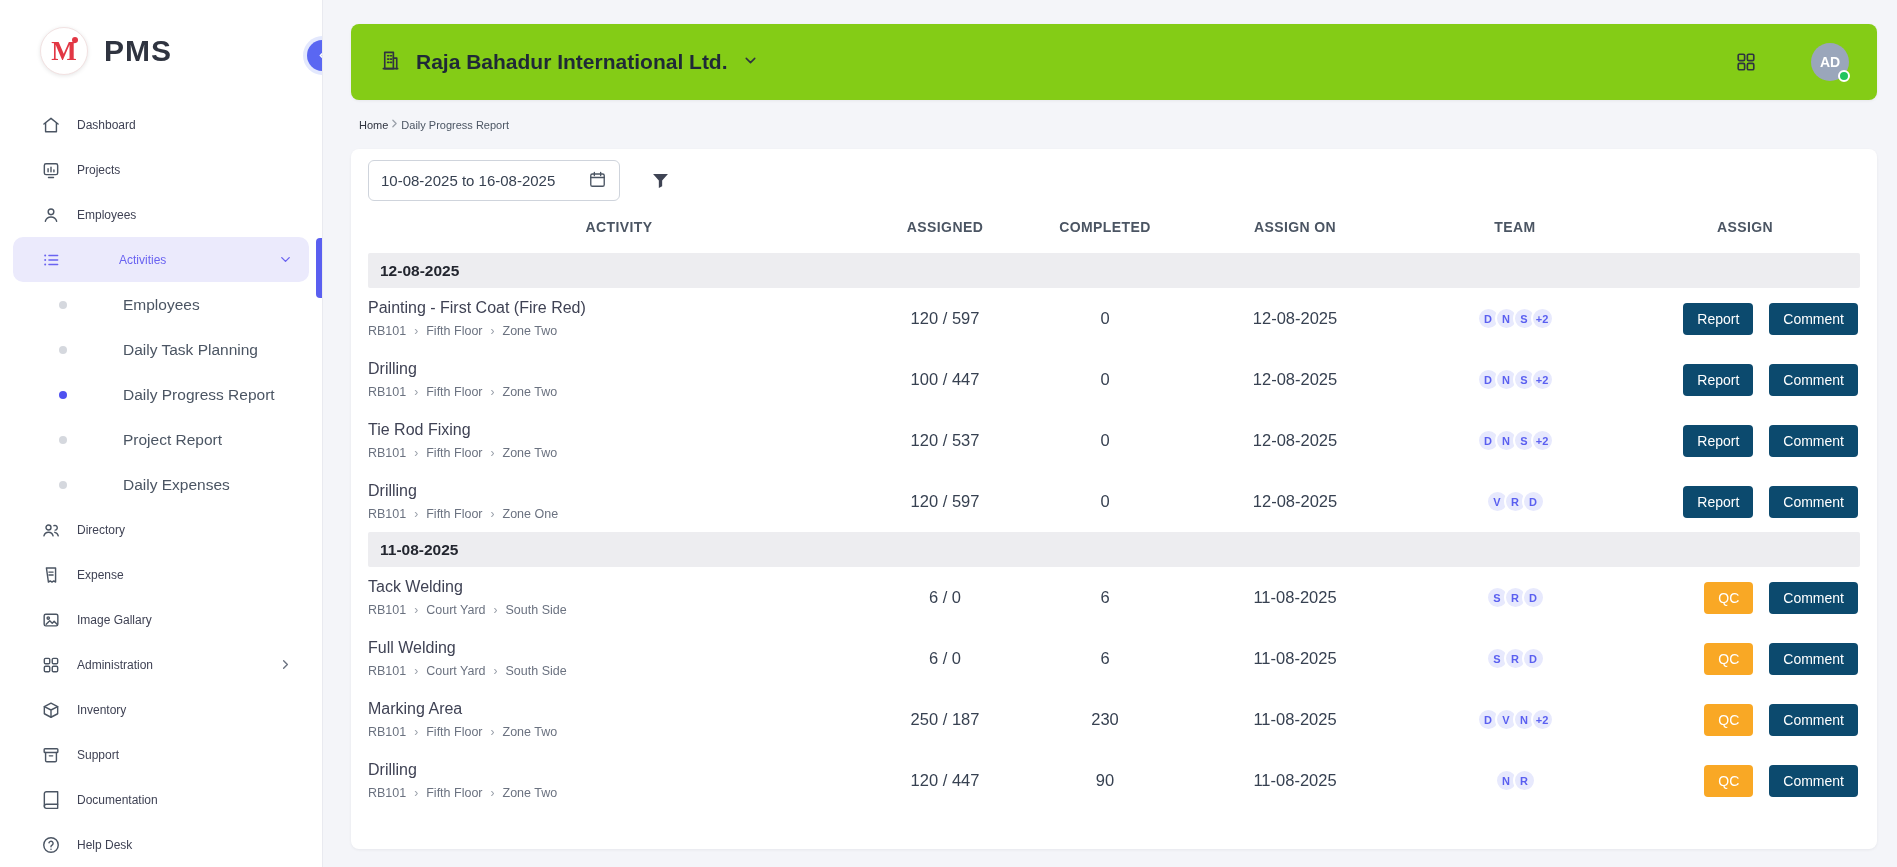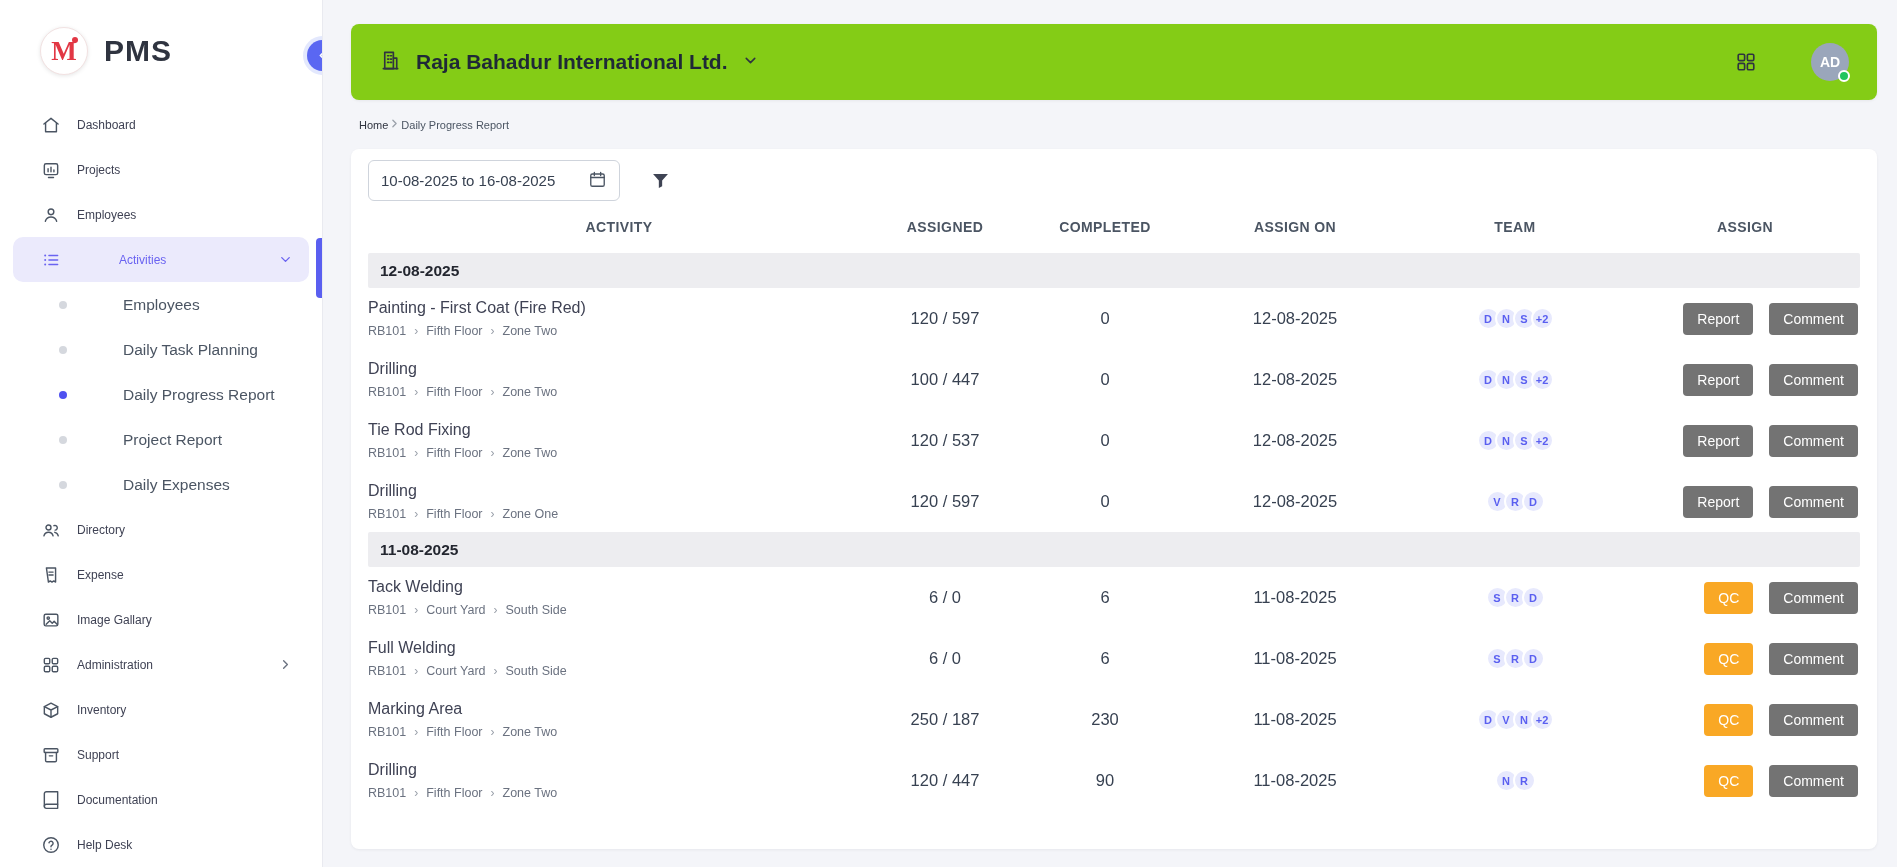--- a/index.html
+++ b/index.html
@@ -68,21 +68,21 @@
   .activity-name { font-size:16px; color:#3f4254; }
   .activity-path { margin-top:7px; display:flex; align-items:center; gap:8px; font-size:12.5px; color:#6b7280; }
   .sep { color:#9aa0aa; font-size:12px; }
   .num { text-align:center; font-size:16.5px; color:#374151; }
   .team-cell { display:flex; justify-content:center; }
   .chip { width:23px; height:23px; border-radius:50%; background:#e7e9fd; color:#5a5ff0;
     font-size:11px; font-weight:700; display:flex; align-items:center; justify-content:center;
     border:2px solid #fff; margin-left:-5px; }
   .chip:first-child { margin-left:0; }
   .actions-cell { display:flex; justify-content:flex-end; gap:16px; padding-right:2px; }
-  .btn { border:none; border-radius:4px; background:#737373; color:#fff; font-size:14px;
+  .btn { border:none; border-radius:4px; background:#0c4a6e; color:#fff; font-size:14px;
     padding:8px 14px; font-family:inherit; cursor:pointer; }
   .btn[data-variant="warning"] { background:#f9a825; }
 </style>
 </head>
 <body>
 
 <div class="app">
 
   <aside class="sidebar">
     <div class="side-logo">

